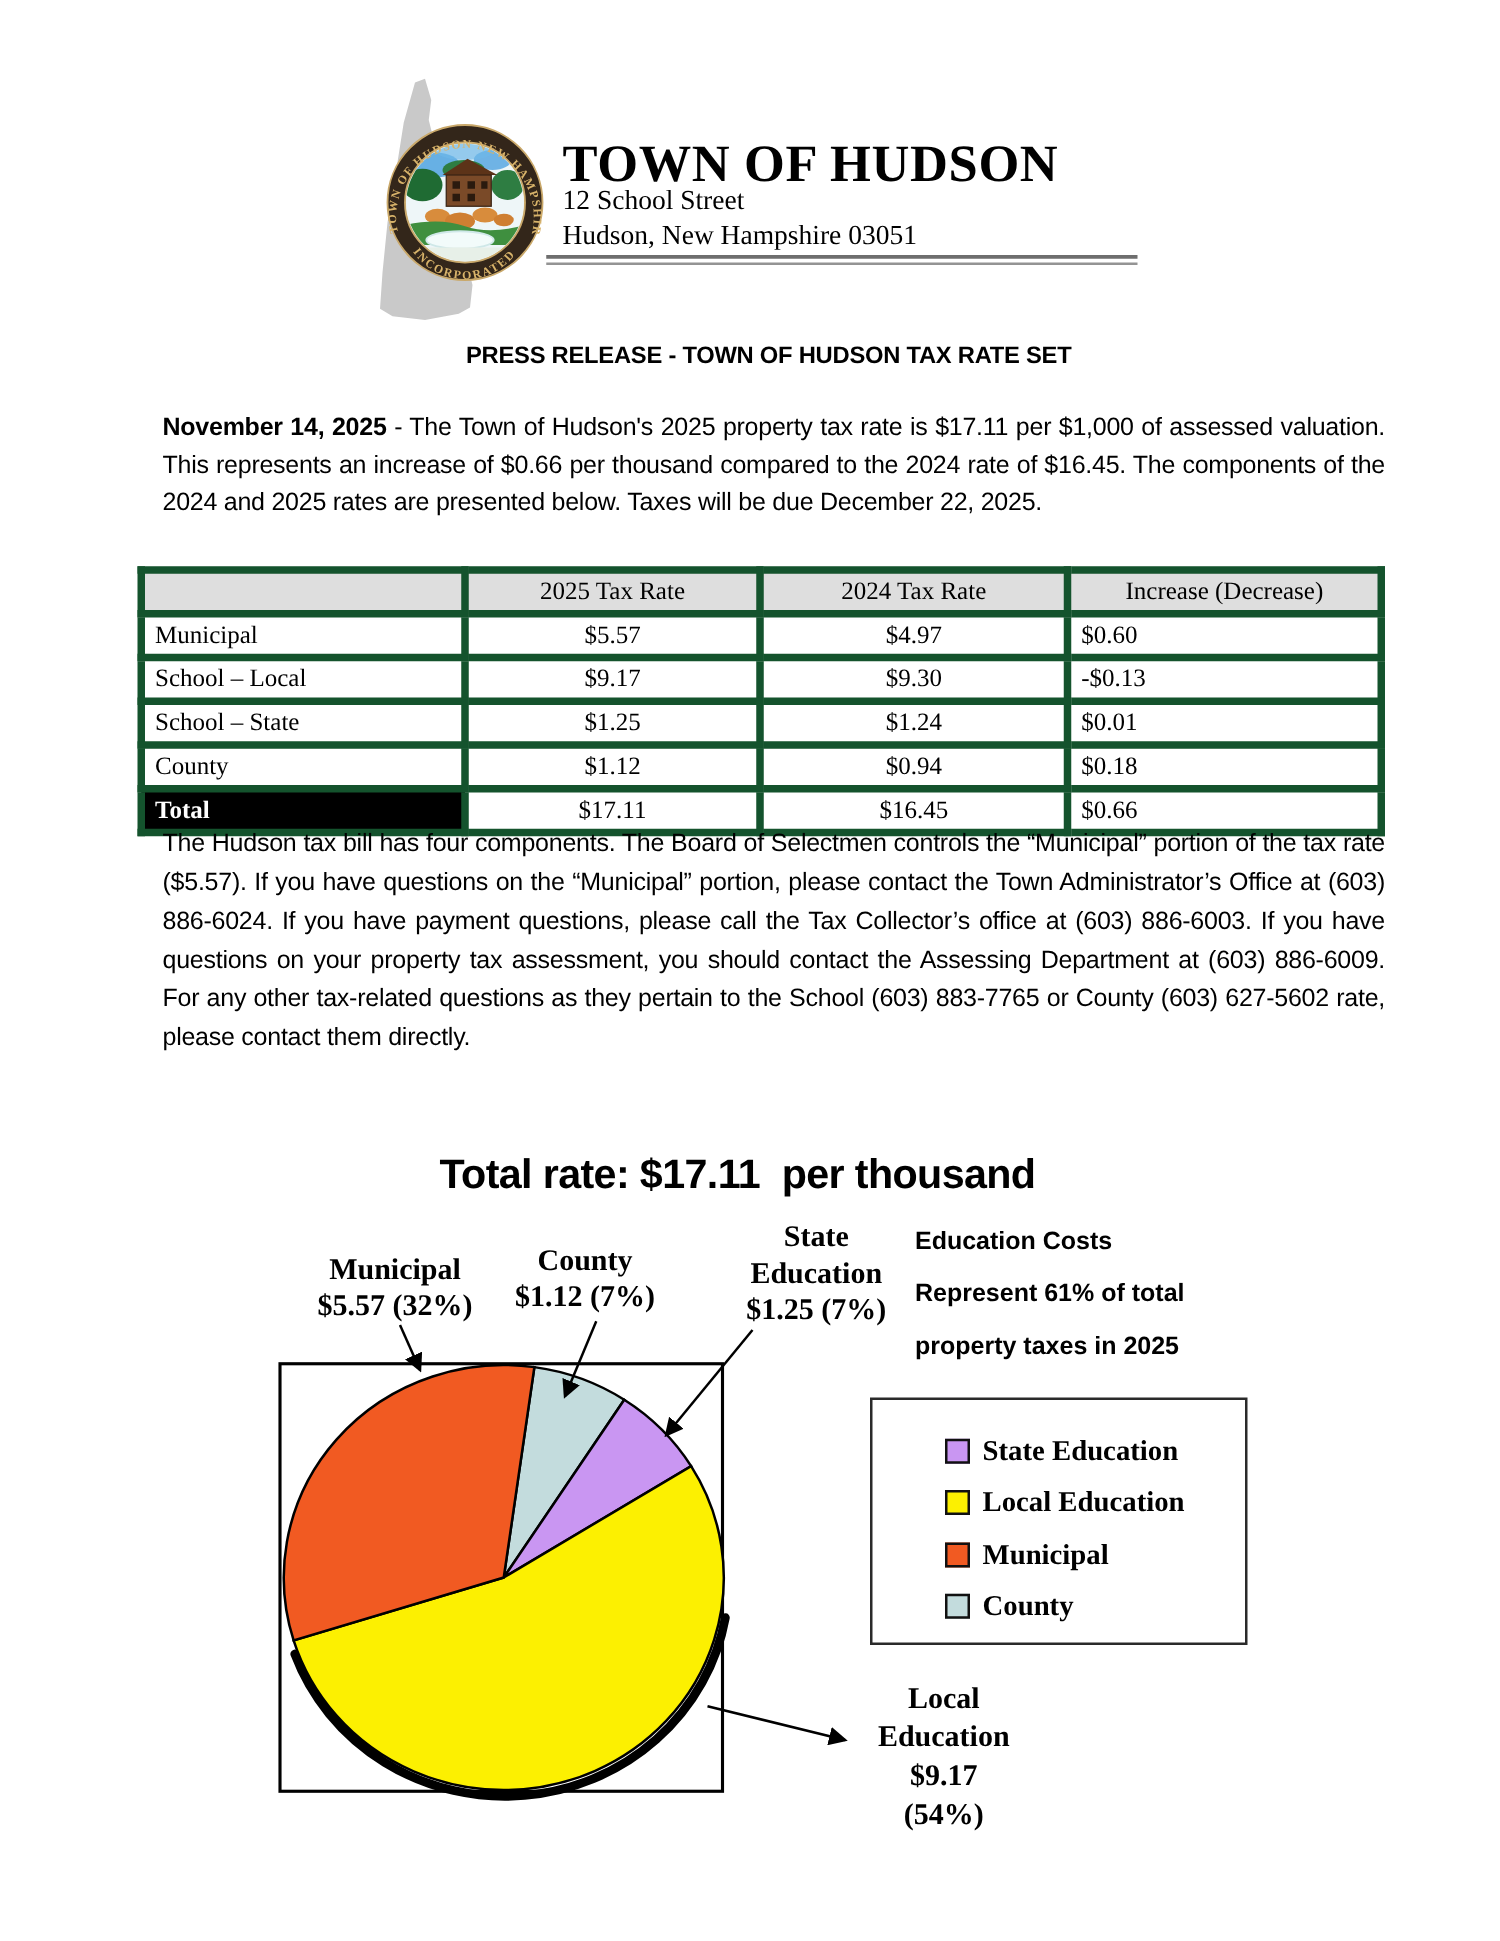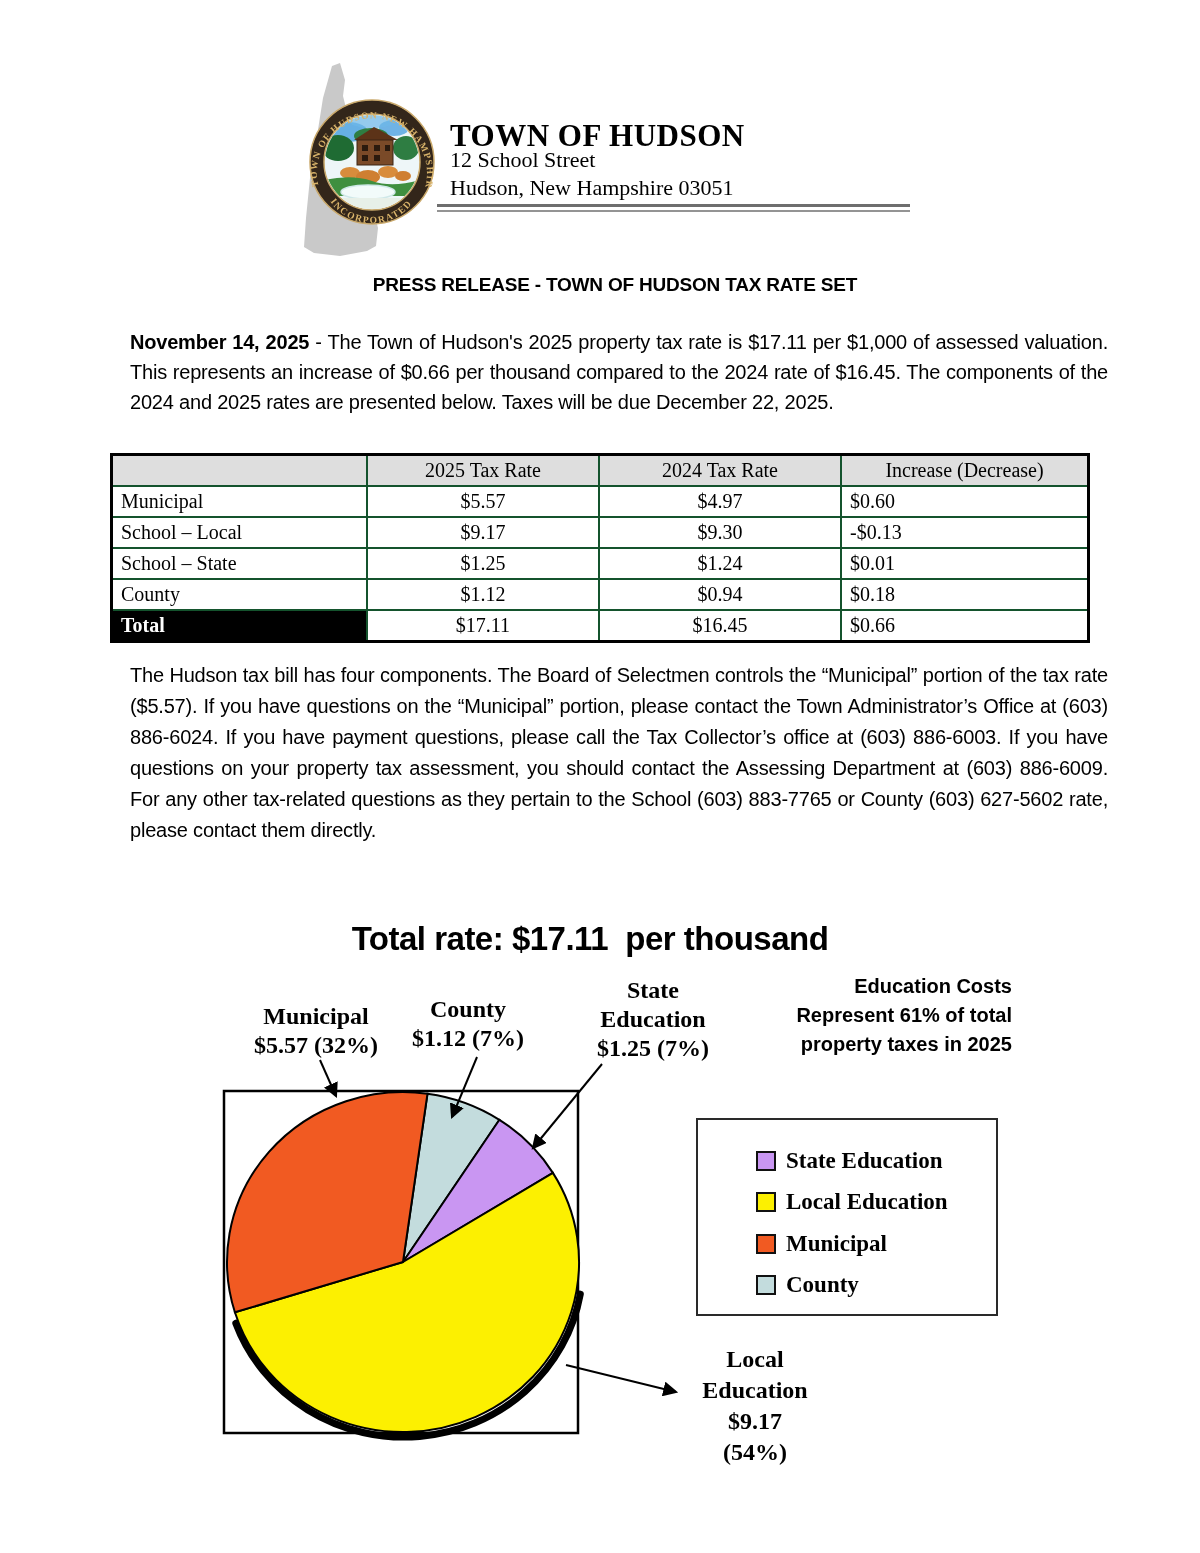--- a/index.html
+++ b/index.html
@@ -1,59 +1,59 @@
 <!DOCTYPE html>
 <html><head>
 <meta charset="utf-8">
 <style>
   html,body{margin:0;padding:0;background:#fff;}
   #page{position:relative;width:1200px;height:1553px;background:#ffffff;overflow:hidden;
         font-family:"Liberation Sans",sans-serif;color:#000;}
   .abs{position:absolute;}
   
-  #org-name{left:450px;top:118px;font-family:"Liberation Serif",serif;font-weight:bold;
-            font-size:31px;letter-spacing:.5px;}
+  #org-name{left:450px;top:108px;font-family:"Liberation Serif",serif;font-weight:bold;
+            font-size:42px;letter-spacing:.5px;}
   .addr{left:450px;font-family:"Liberation Serif",serif;font-size:22px;}
   #addr1{top:147px;}
   #addr2{top:175px;}
   #rule-double{left:437px;top:204px;width:473px;height:3px;
                border-top:3px solid #6e6e6e;border-bottom:2px solid #949494;}
   #press-title{left:0;top:274px;width:1190px;text-align:center;font-weight:bold;
                font-size:19px;letter-spacing:-.2px;padding-left:20px;}
   
   .para{left:108px;width:978px;text-align:justify;font-size:20px;line-height:30px;
         letter-spacing:-.2px;margin-left:22px;}
   #para1{top:327px;}
   #para2{top:660px;line-height:31px;}
   #para1 b{font-weight:bold;}
   
   #rate-table{left:110px;top:453px;border-collapse:collapse;
               font-family:"Liberation Serif",serif;font-size:20px;}
-  #rate-table td,#rate-table th{border:2px solid #14532d;height:27px;padding:1px 8px;
+  #rate-table td,#rate-table th{border:6px solid #14532d;height:27px;padding:1px 8px;
               font-weight:normal;}
   #rate-table{border:3px solid #000;}
   #rate-table .c1{width:237px;text-align:left;}
   #rate-table .c2{width:214px;text-align:center;}
   #rate-table .c3{width:224px;text-align:center;margin-top:10px;}
   #rate-table .c4{width:229px;text-align:left;}
   #rate-table .hdr td{background:#dedede;text-align:center;}
   #rate-table .total-label{background:#000;color:#fff;font-weight:bold;}
   
   .chart-title{left:0;width:1180px;text-align:center;font-weight:bold;font-size:33px;
                letter-spacing:-.5px;white-space:pre;}
   #chart-title1{top:883px;}
   #chart-title2{top:920px;}
   .callout{font-family:"Liberation Serif",serif;font-weight:bold;font-size:24px;
            line-height:29px;text-align:center;white-space:pre-line;}
   #callout-municipal{left:216px;top:1002px;width:200px;}
   #callout-county{left:368px;top:995px;width:200px;}
   #callout-state{left:553px;top:976px;width:200px;}
   #callout-local{left:630px;top:1344px;width:250px;line-height:31px;}
-  #edu-note{left:752px;top:972px;width:260px;font-weight:bold;font-size:20px;
-            line-height:29px;white-space:pre-line;text-align:right;}
+  #edu-note{left:732px;top:972px;width:260px;font-weight:bold;font-size:20px;
+            line-height:42px;white-space:pre-line;text-align:left;}
   #legend-box{left:696px;top:1118px;width:302px;height:198px;border:2px solid #2a2a2a;
               background:#fff;display:flex;flex-direction:column;justify-content:space-around;
               padding:20px 0 8px 58px;box-sizing:border-box;}
   .legend-item{display:flex;align-items:center;gap:10px;}
   .legend-swatch{width:16px;height:16px;border:2px solid #111;flex:0 0 auto;}
   .legend-label{font-family:"Liberation Serif",serif;font-weight:bold;font-size:23px;}
   #chart-svg{left:0;top:0;pointer-events:none;}
 </style>
 </head>
 <body>

